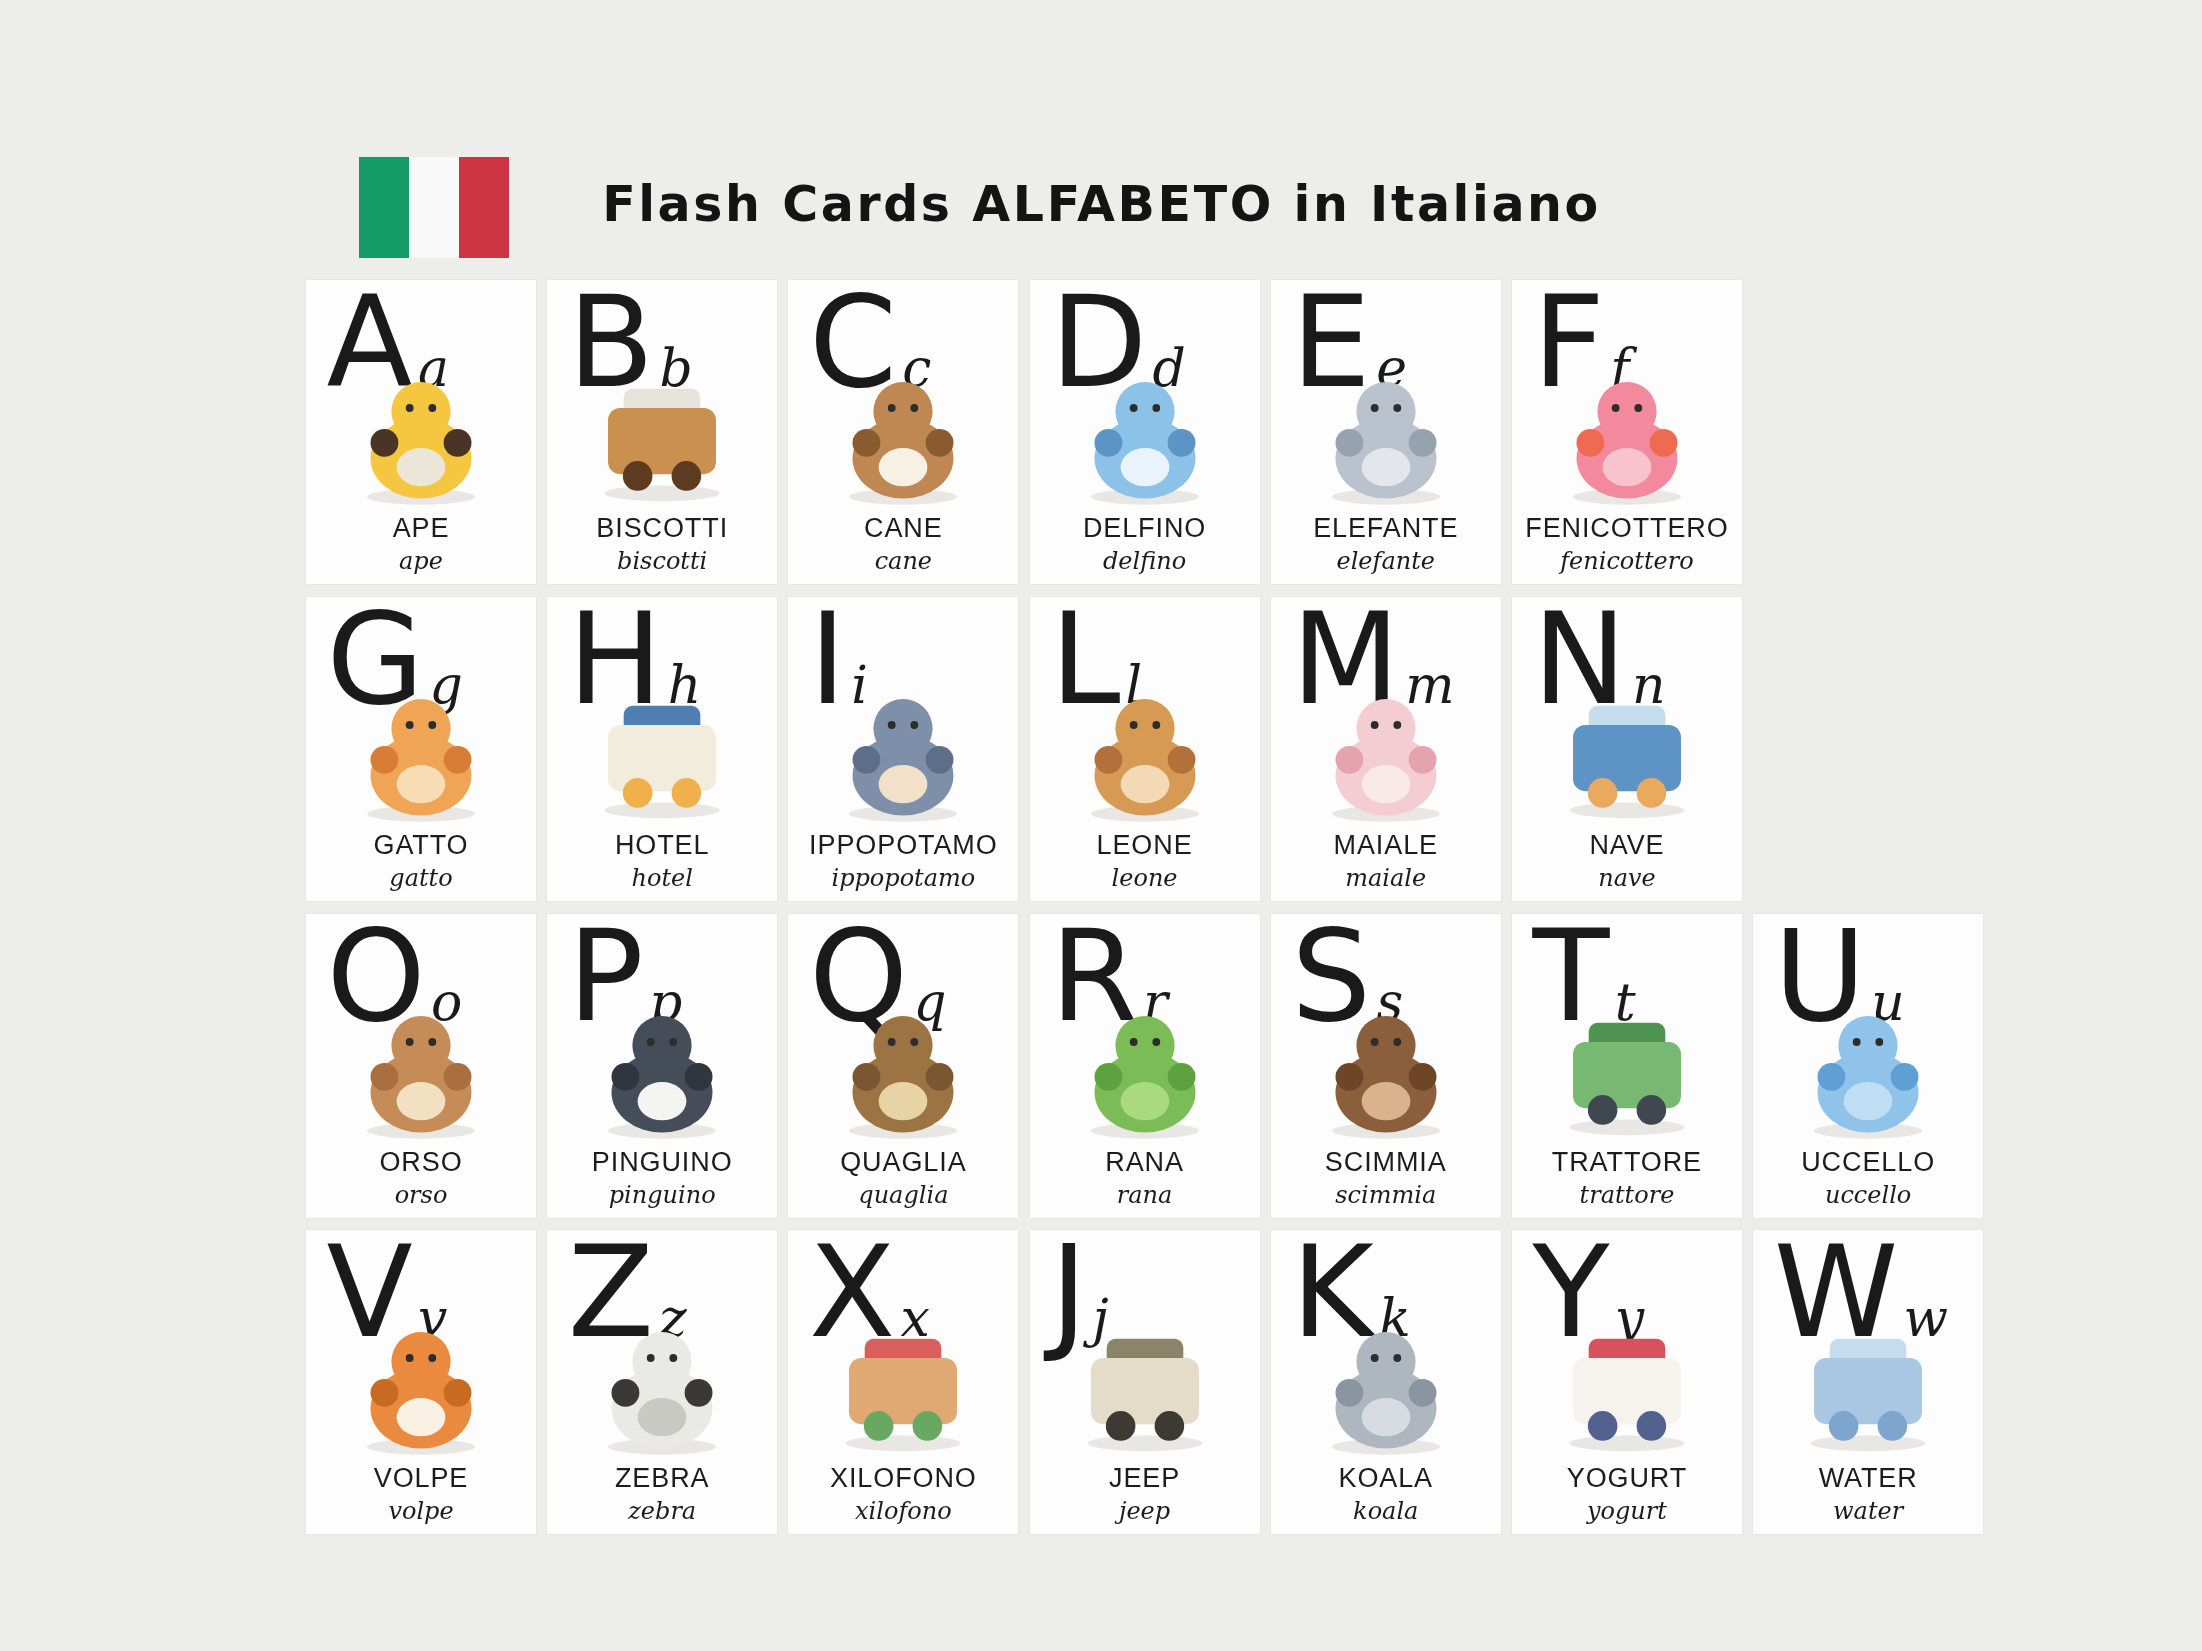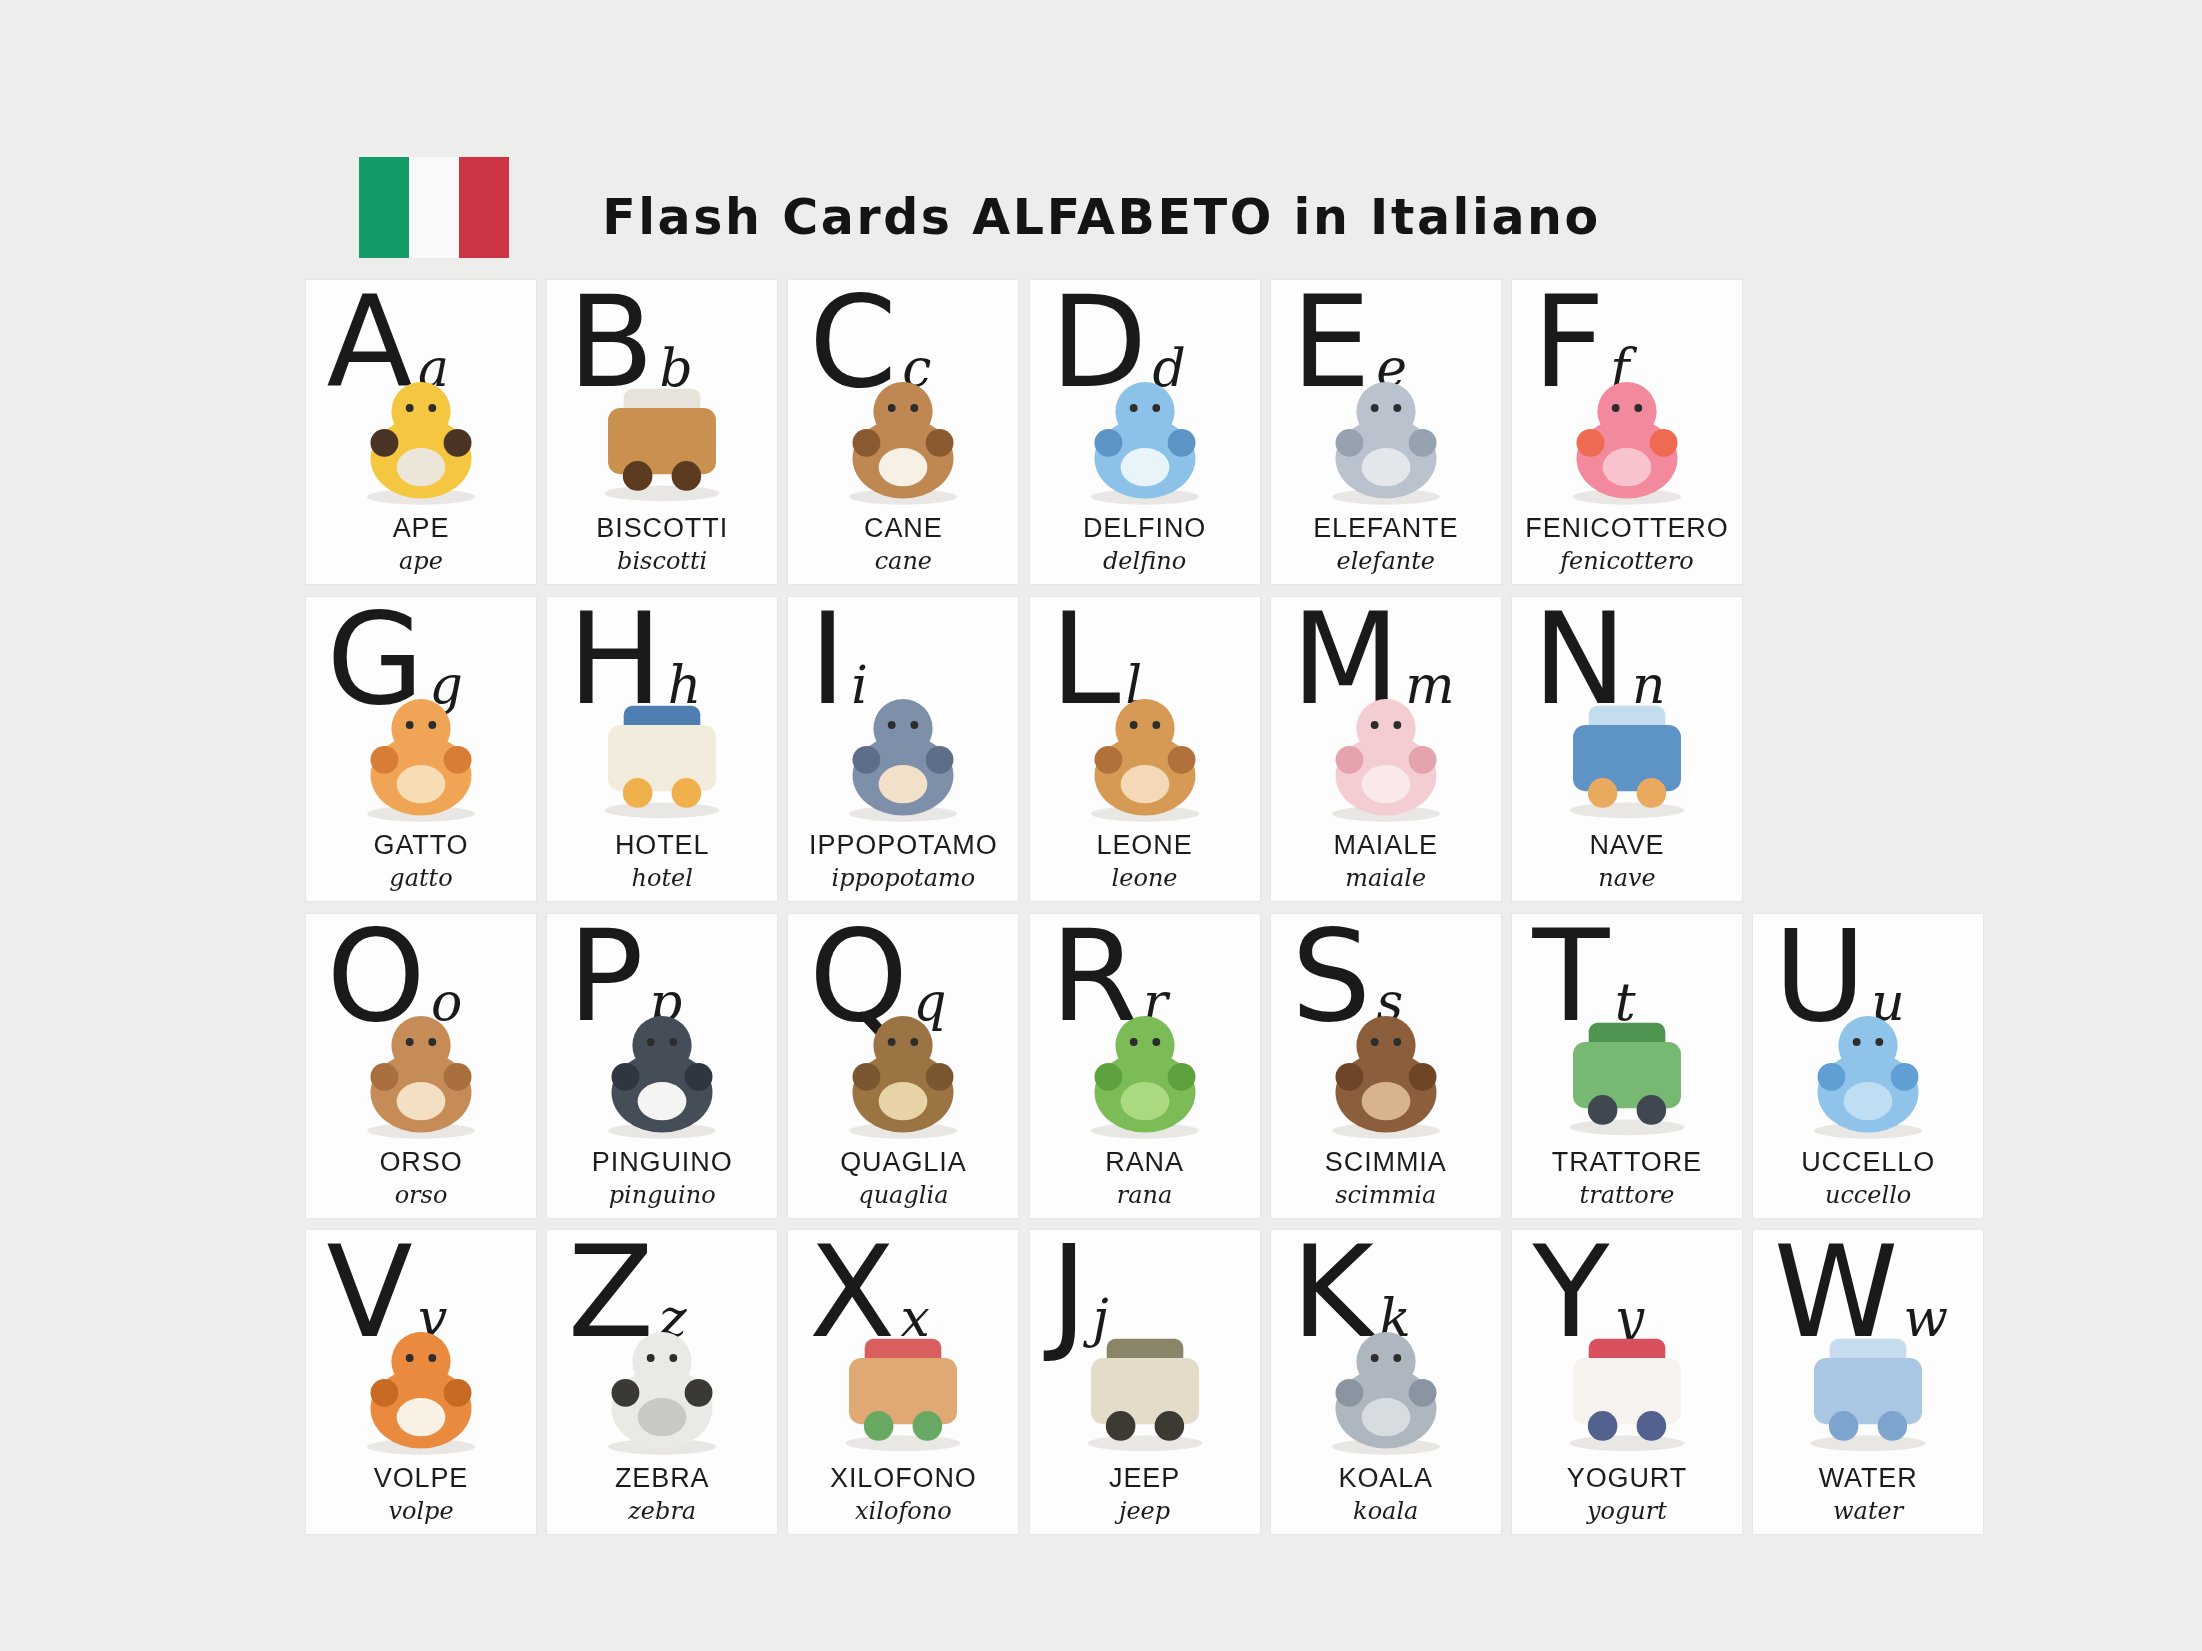--- a/index.html
+++ b/index.html
@@ -18,21 +18,21 @@
     left: 359px;
     top: 157px;
     width: 150px;
     height: 101px;
     display: flex;
   }
   .flag .stripe { flex: 1 1 0; }
   .title {
     position: absolute;
     left: 0;
-    top: 189px;
+    top: 176px;
     width: 2203px;
     text-align: center;
     font-size: 49px;
     font-weight: 600;
     letter-spacing: 2.6px;
     color: #141414;
     font-family: "DejaVu Sans", sans-serif;
   }
   
   .row {

